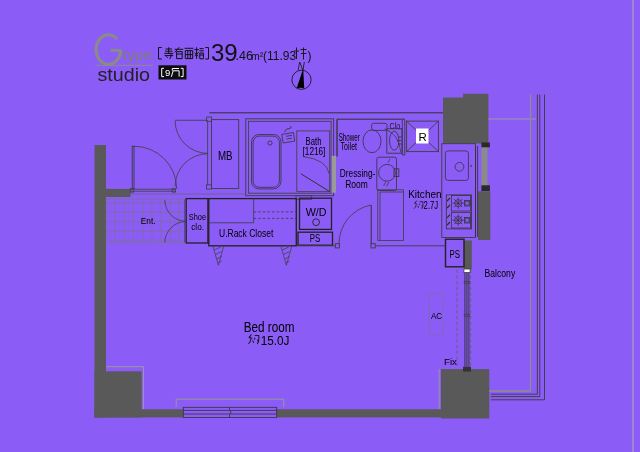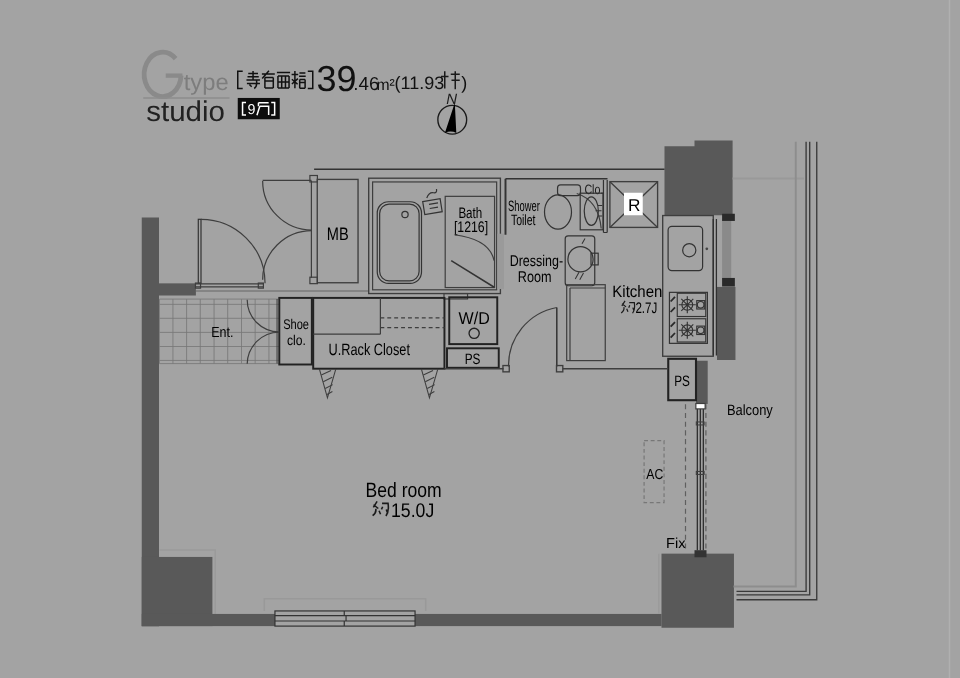--- a/index.html
+++ b/index.html
@@ -1,16 +1,16 @@
 <!DOCTYPE html>
 <html><head>
 <meta charset="utf-8">
 <style>
 html,body{margin:0;padding:0;background:#fff;}
-#page{position:relative;width:640px;height:452px;background:#a3a3a3;overflow:hidden;font-family:"Liberation Sans",sans-serif;}
+#page{position:relative;width:640px;height:452px;background:#8b5cf6;overflow:hidden;font-family:"Liberation Sans",sans-serif;}
 svg text{font-family:"Liberation Sans",sans-serif;}
 </style>
 </head>
 <body>
 <div id="page">
 <svg width="640" height="452" viewBox="0 0 640 452">
 <defs>
 </defs>
 
 <line x1="633" y1="0" x2="633" y2="452" stroke="#b0b0b0" stroke-width="1"></line>

